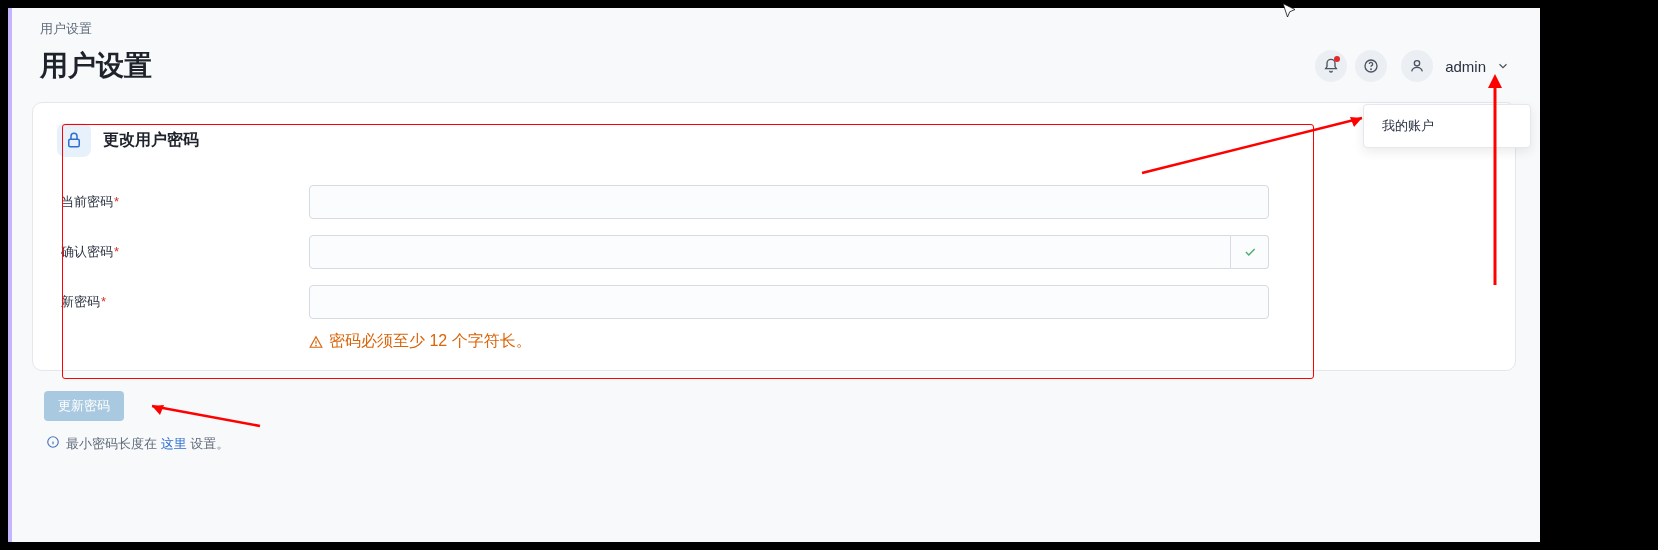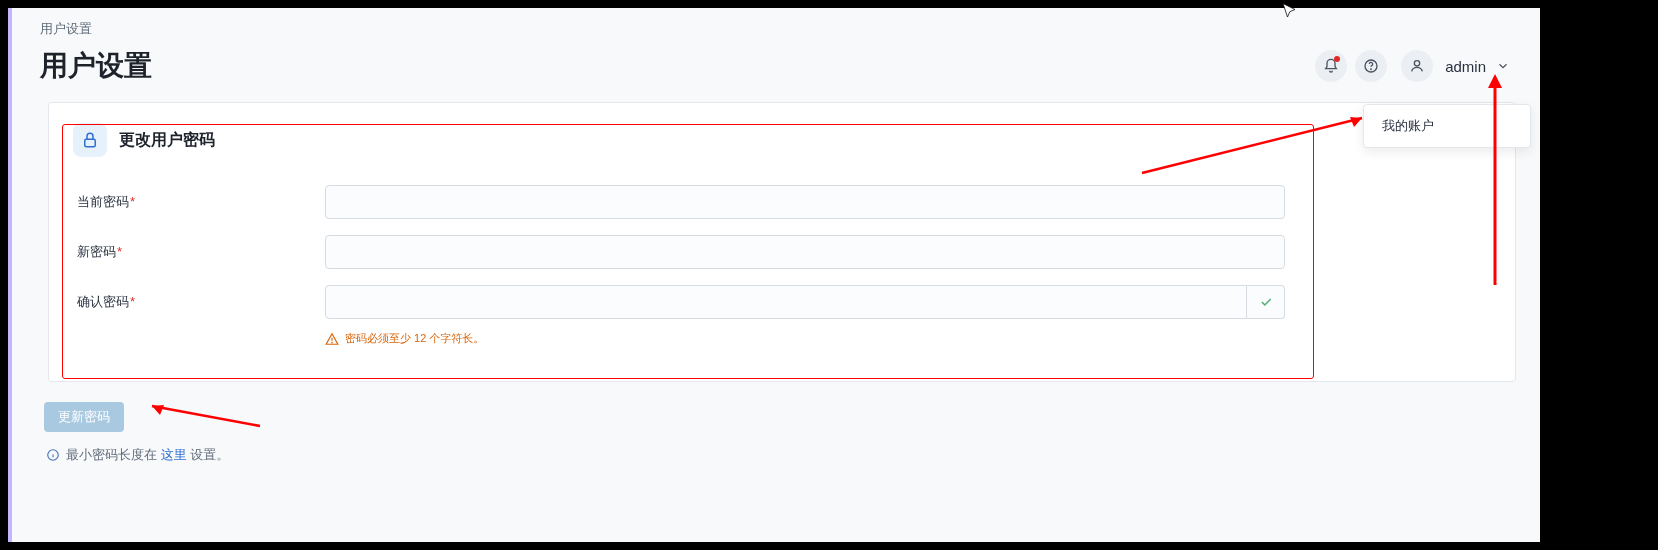--- a/index.html
+++ b/index.html
@@ -73,25 +73,25 @@
       display: flex;
       align-items: center;
       gap: 4px;
       cursor: pointer;
       padding: 4px 6px;
     }
     .user-name { font-size: 15px; color: #2a3140; margin-left: 8px; }
     .chev { width: 14px; height: 14px; stroke: #4a5360; fill: none; stroke-width: 2; margin-left: 6px; }
 
     .card {
-      margin: 0 24px 12px 36px;
+      margin: 0 24px 12px 20px;
       background: #fff;
       border: 1px solid #e4e7ec;
-      border-radius: 4px;
-      padding: 20px 24px 31px 24px;
+      border-radius: 10px;
+      padding: 20px 24px 14px 24px;
     }
     .section-head {
       display: flex;
       align-items: center;
       gap: 12px;
       margin-bottom: 28px;
     }
     .lock-chip {
       width: 34px; height: 34px;
       background: #e6f1fb;
@@ -143,37 +143,37 @@
 
     .warn-row {
       margin-left: 252px;
       display: flex;
       align-items: center;
       gap: 6px;
       margin-top: -4px;
       margin-bottom: 4px;
     }
     .warn-row svg { width: 14px; height: 14px; stroke: #d9640a; fill: none; stroke-width: 2; }
-    .warn-text { font-size: 11px; color: #d9640a; }
+    .warn-text { font-size: 16px; color: #d9640a; }
 
     .update-btn {
       display: inline-block;
       margin: 8px 0 0 32px;
       padding: 6px 14px;
       background: #a8c9e0;
       color: #fff;
       font-size: 13px;
       border-radius: 4px;
       border: none;
       cursor: pointer;
     }
     .hint-row {
       margin: 14px 0 0 34px;
       display: flex;
-      align-items: center;
+      align-items: flex-start;
       gap: 6px;
       font-size: 13px;
       color: #5f6b7a;
     }
     .hint-row svg { width: 14px; height: 14px; stroke: #4b73b8; fill: none; stroke-width: 2; }
     .hint-link { color: #2e6fd0; cursor: pointer; }
 
     
     .dropdown {
       position: absolute;
@@ -262,38 +262,38 @@
         <div class="form-label">
           <span>当前密码</span><span class="req">*</span>
         </div>
         <div class="input-wrap">
           <input type="password" class="text-input" value="" style="">
         </div>
       </div>
 
       <div class="form-row">
         <div class="form-label">
-          <span>新密码</span><span class="req">*</span>
-        </div>
-        <div class="input-wrap">
-          <input type="password" class="text-input" value="" style="">
-        </div>
-      </div>
-
-      <div class="form-row">
-        <div class="form-label">
           <span>确认密码</span><span class="req">*</span>
         </div>
         <div class="input-wrap">
           <input type="password" class="text-input with-suffix" value="" style="">
           <div class="input-suffix">
             <svg viewBox="0 0 24 24">
                 <path d="M5 12l5 5L20 7"></path>
               </svg>
           </div>
+        </div>
+      </div>
+
+      <div class="form-row">
+        <div class="form-label">
+          <span>新密码</span><span class="req">*</span>
+        </div>
+        <div class="input-wrap">
+          <input type="password" class="text-input" value="" style="">
         </div>
       </div>
 
       <div class="warn-row">
         <svg viewBox="0 0 24 24">
             <path d="M12 3l10 18H2L12 3z"></path>
             <path d="M12 10v5"></path>
             <circle cx="12" cy="18" r="0.5" fill="#d9640a"></circle>
           </svg>
         <span class="warn-text">密码必须至少 12 个字符长。</span>

